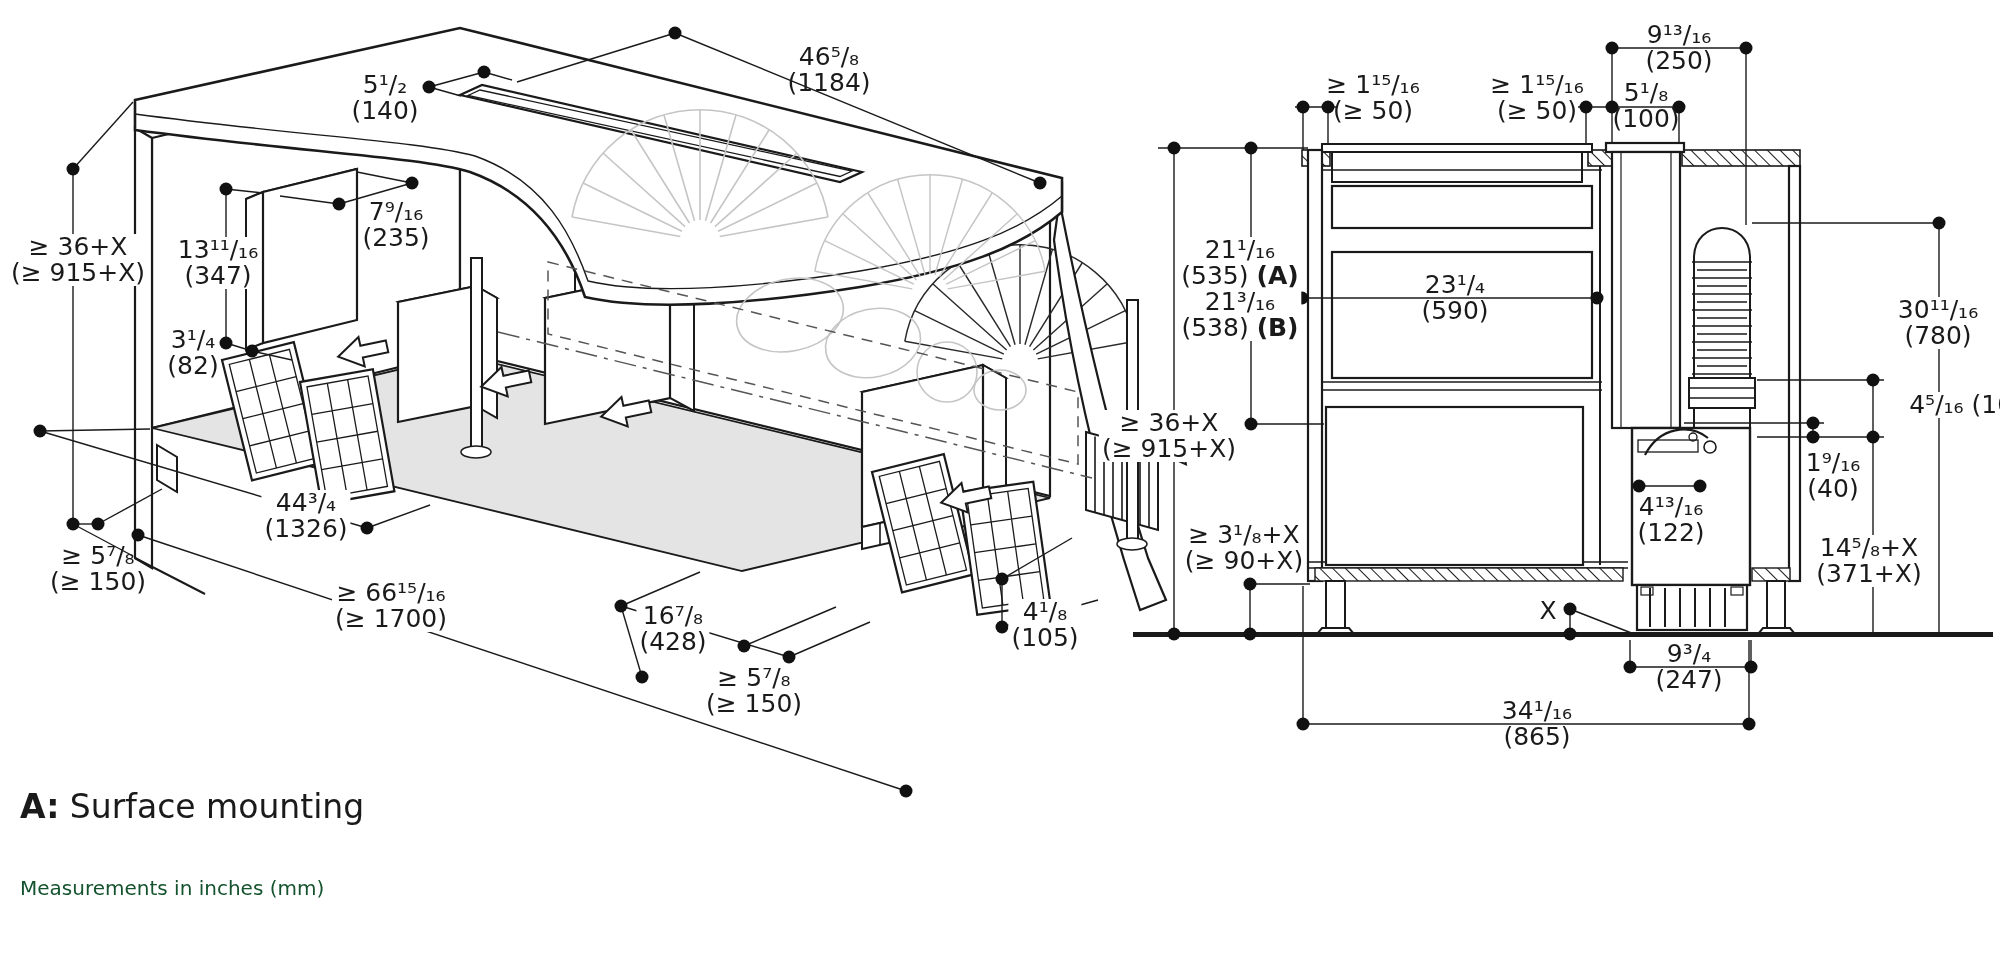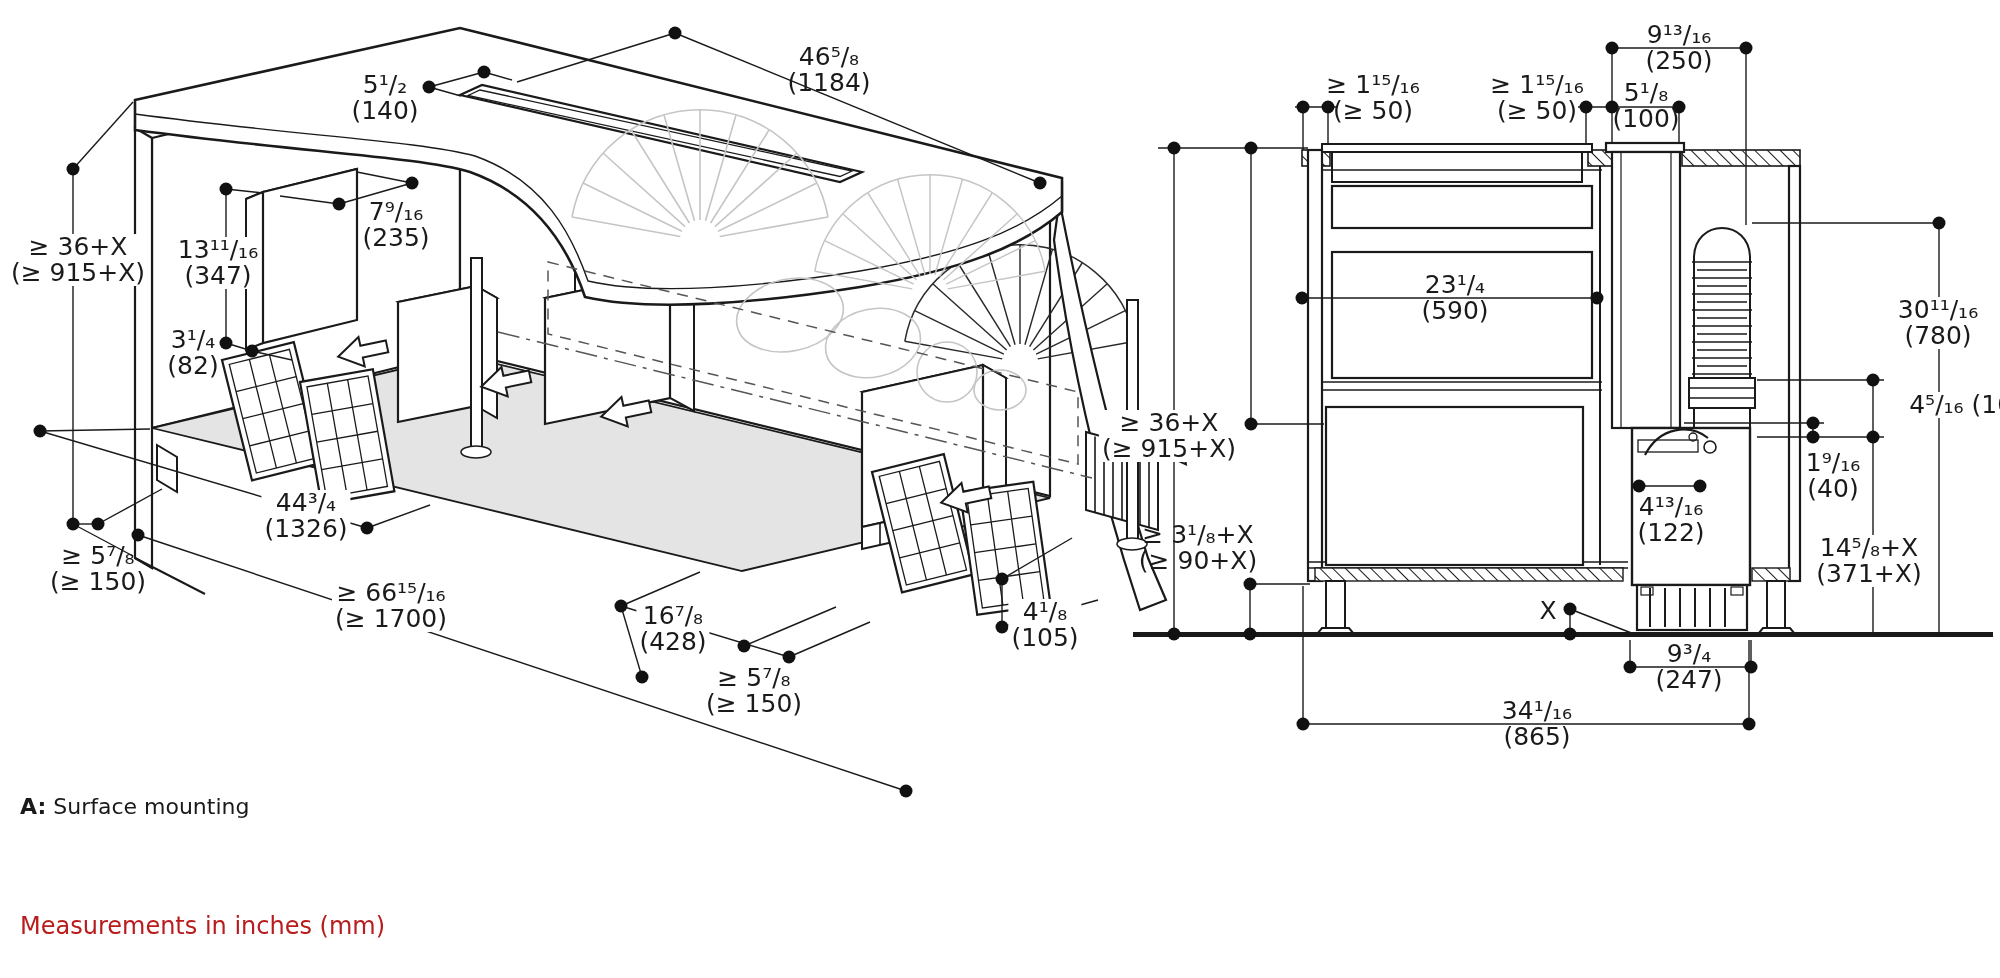--- a/index.html
+++ b/index.html
@@ -4,22 +4,22 @@
 <style>
   html,body{margin:0;padding:0;background:#fff;}
   #stage{position:relative;width:2000px;height:978px;background:#fff;overflow:hidden;
          font-family:"DejaVu Sans","Liberation Sans",sans-serif;color:#1a1a1a;}
   #stage svg{position:absolute;left:0;top:0;}
   .dim{position:absolute;transform:translateX(-50%);text-align:center;
        font-size:25px;line-height:26px;white-space:nowrap;color:#1a1a1a;}
   .dim.bg .ln{background:#fff;padding:0 3px;}
   .ln{display:block;}
   .b{font-weight:bold;}
-  .legend{position:absolute;font-size:22px;line-height:30px;color:#1a1a1a;}
-  .units{position:absolute;font-size:24px;color:#b91c1c;margin-top:36px;}
+  .legend{position:absolute;font-size:33px;line-height:30px;color:#1a1a1a;}
+  .units{position:absolute;font-size:20px;color:#14532d;}
 </style>
 </head>
 <body>
 
 <div id="stage">
 
 <svg width="2000" height="978" viewBox="0 0 2000 978">
   <defs>
     <pattern id="hatch" width="9" height="9" patternUnits="userSpaceOnUse" patternTransform="rotate(-45)">
       <rect width="9" height="9" fill="#fff"></rect>
@@ -386,40 +386,46 @@
   <span class="ln">(≥ 50)</span>
 </div>
 <div class="dim" style="left:1537px;top:72px">
   <span class="ln">≥ 1¹⁵/₁₆</span>
   <span class="ln">(≥ 50)</span>
 </div>
 <div class="dim" style="left:1646px;top:80px">
   <span class="ln">5¹/₈</span>
   <span class="ln">(100)</span>
 </div>
+<div class="dim bg" style="left:1240px;top:237px">
+  <span class="ln">21¹/₁₆</span>
+  <span class="ln"><span>(535)</span> <span class="b">(A)</span></span>
+  <span class="ln">21³/₁₆</span>
+  <span class="ln"><span>(538)</span> <span class="b">(B)</span></span>
+</div>
 <div class="dim" style="left:1455px;top:272px">
   <span class="ln">23¹/₄</span>
   <span class="ln">(590)</span>
 </div>
 <div class="dim bg" style="left:1169px;top:410px">
   <span class="ln">≥ 36+X</span>
   <span class="ln">(≥ 915+X)</span>
 </div>
 <div class="dim bg" style="left:1938px;top:297px">
   <span class="ln">30¹¹/₁₆</span>
   <span class="ln">(780)</span>
 </div>
 <div class="dim bg" style="left:1974px;top:392px">
   <span class="ln">4⁵/₁₆ (109)</span>
 </div>
 <div class="dim bg" style="left:1833px;top:450px">
   <span class="ln">1⁹/₁₆</span>
   <span class="ln">(40)</span>
 </div>
-<div class="dim" style="left:1198px;top:522px">
+<div class="dim" style="left:1244px;top:522px">
   <span class="ln">≥ 3¹/₈+X</span>
   <span class="ln">(≥ 90+X)</span>
 </div>
 <div class="dim" style="left:1671px;top:494px">
   <span class="ln">4¹³/₁₆</span>
   <span class="ln">(122)</span>
 </div>
 <div class="dim bg" style="left:1869px;top:535px">
   <span class="ln">14⁵/₈+X</span>
   <span class="ln">(371+X)</span>

